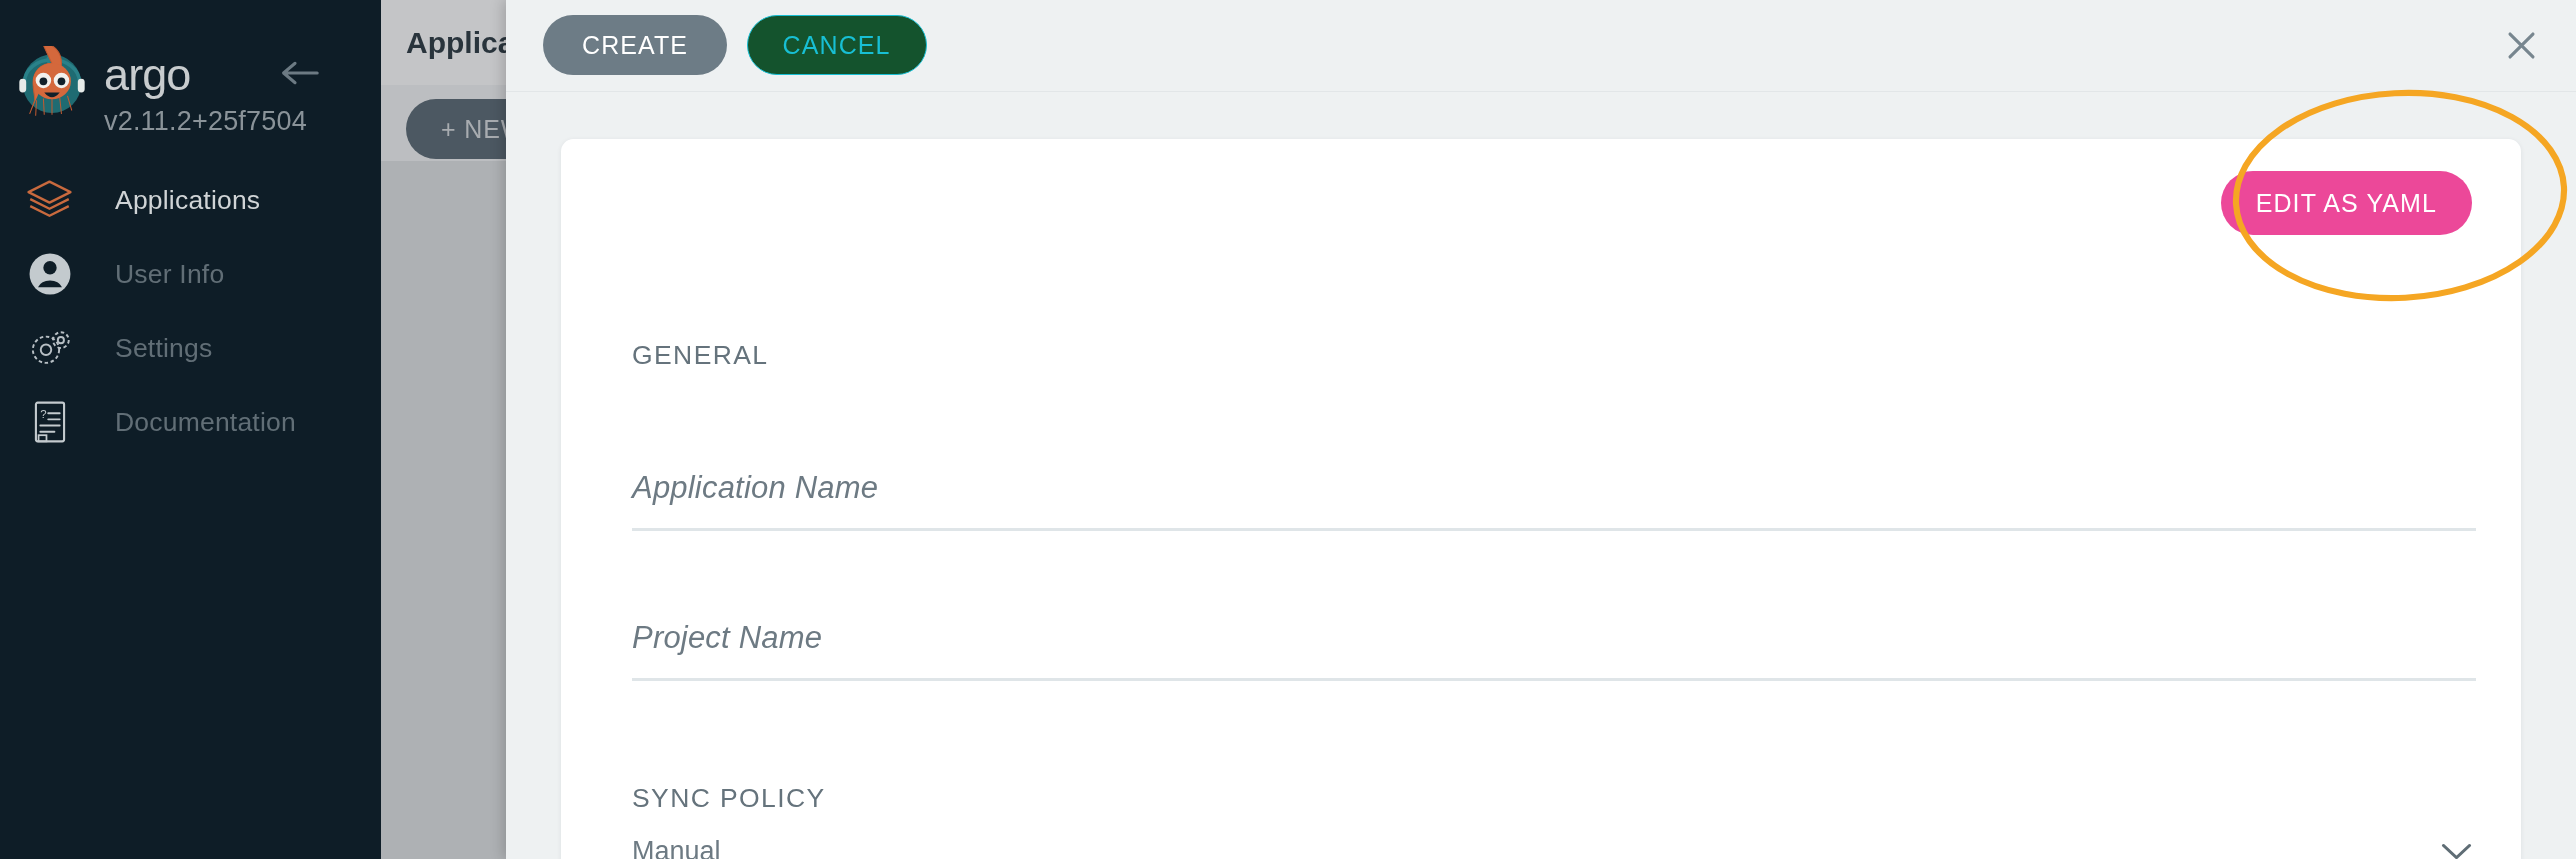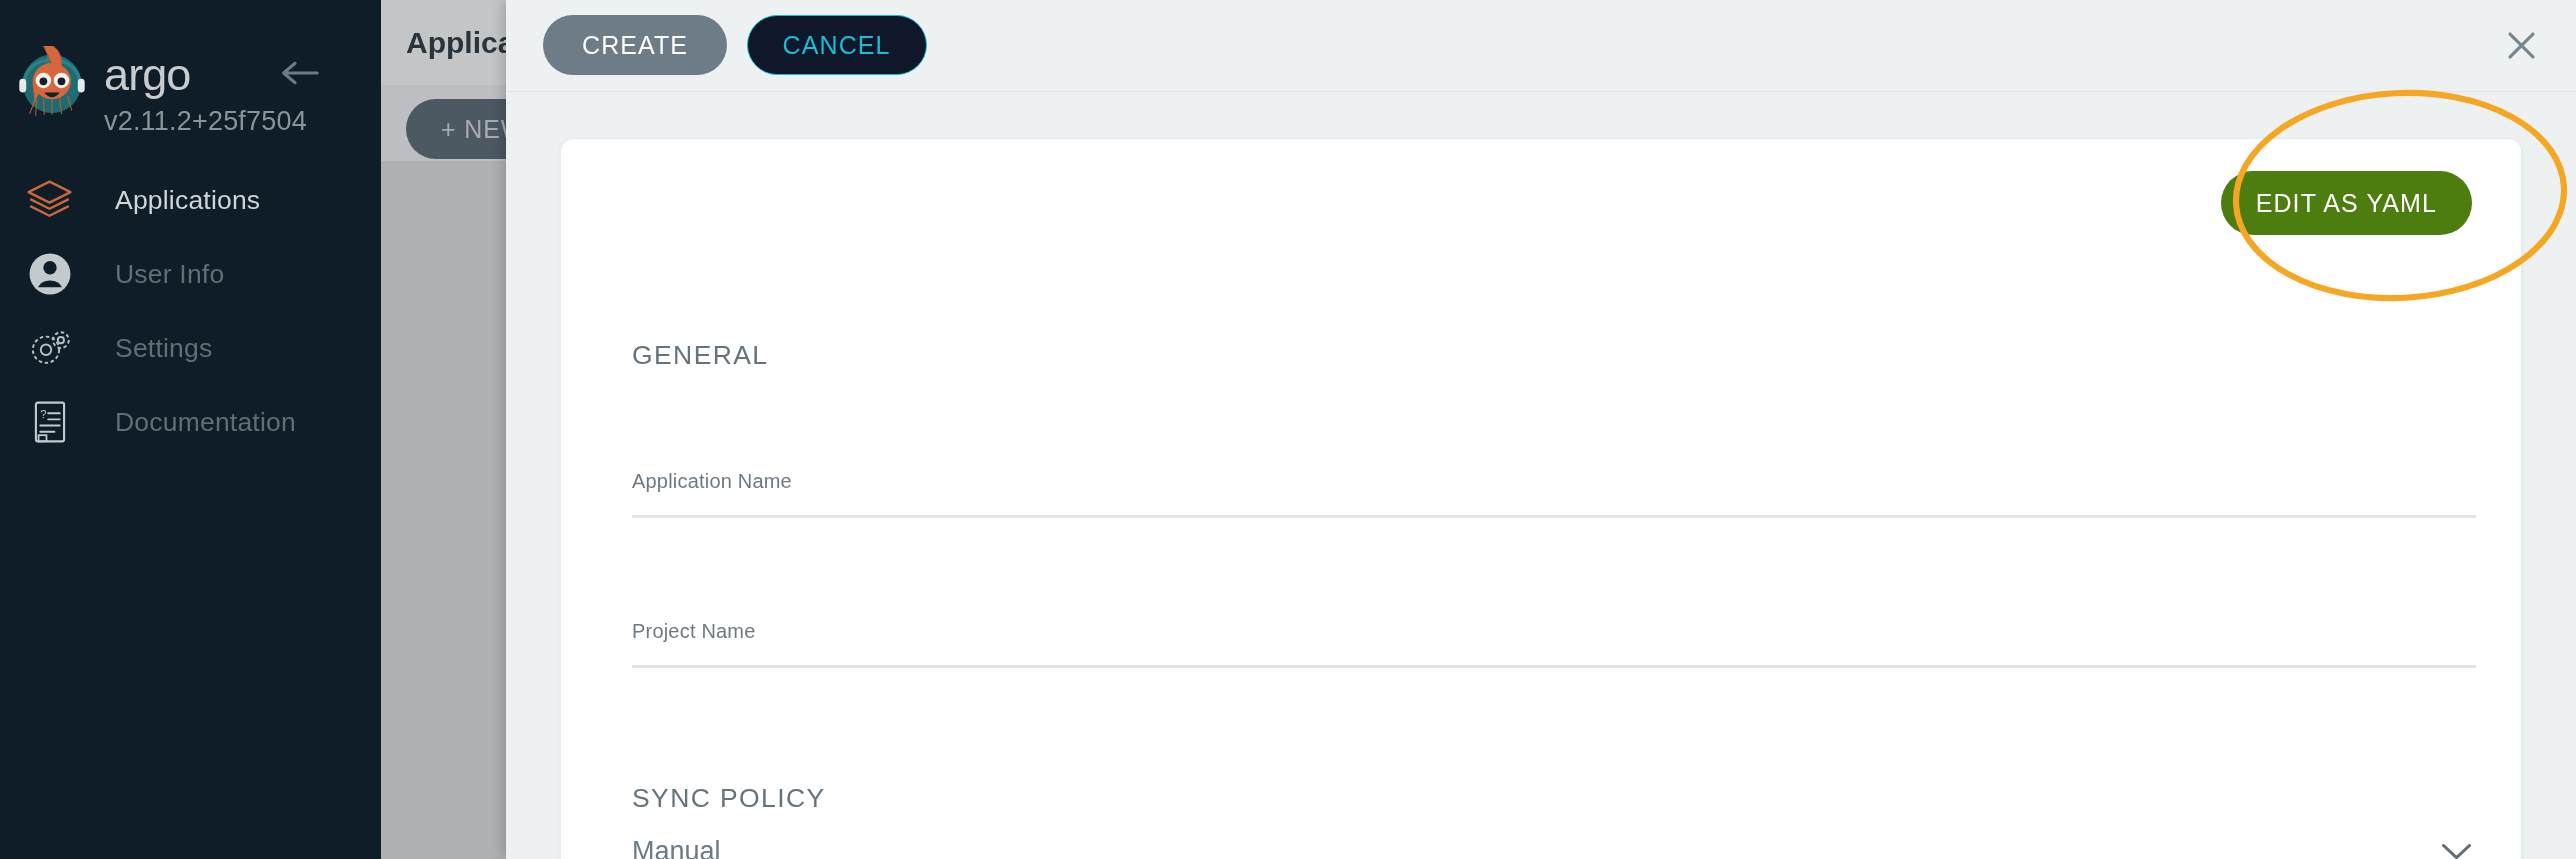--- a/index.html
+++ b/index.html
@@ -176,21 +176,21 @@
     font-size: 25px;
     letter-spacing: 1.1px;
     font-family: "Liberation Sans", sans-serif;
     cursor: pointer;
   }
   .btn-cancel {
     height: 60px;
     padding: 0 35px;
     border-radius: 30px;
     border: 1.8px solid #18bfd4;
-    background: #0f172a;
+    background: #14532d;
     color: #18bfd4;
     font-size: 25px;
     letter-spacing: 1.1px;
     font-family: "Liberation Sans", sans-serif;
     cursor: pointer;
   }
   #ov-close {
     position: absolute;
     right: 28px; top: 19.4px;
     width: 53px; height: 53px;
@@ -210,21 +210,21 @@
     overflow: hidden;
   }
 
   #yaml-btn {
     position: absolute;
     right: 49px; top: 32px;
     height: 64px;
     padding: 0 35px;
     border-radius: 32px;
     border: none;
-    background: #4d7c0f;
+    background: #ec4899;
     color: #ffffff;
     font-size: 25px;
     letter-spacing: 1.1px;
     font-family: "Liberation Sans", sans-serif;
     cursor: pointer;
   }
 
   .sec-head {
     position: absolute;
     left: 71px;
@@ -235,23 +235,24 @@
   }
   #gen-head { top: 201px; }
   #sync-head { top: 644px; }
 
   .field {
     position: absolute;
     left: 71px;
     width: 1844px;
   }
   .field-label {
-    font-size: 20px;
+    font-size: 31px;
     color: #6d7a83;
     letter-spacing: 0.2px;
+    font-style: italic;
   }
   .field-rule {
     margin-top: 22px;
     height: 2.6px;
     background: #dfe5e8;
   }
   #f-app  { top: 331px; }
   #f-proj { top: 481px; }
 
   #sync-select {

